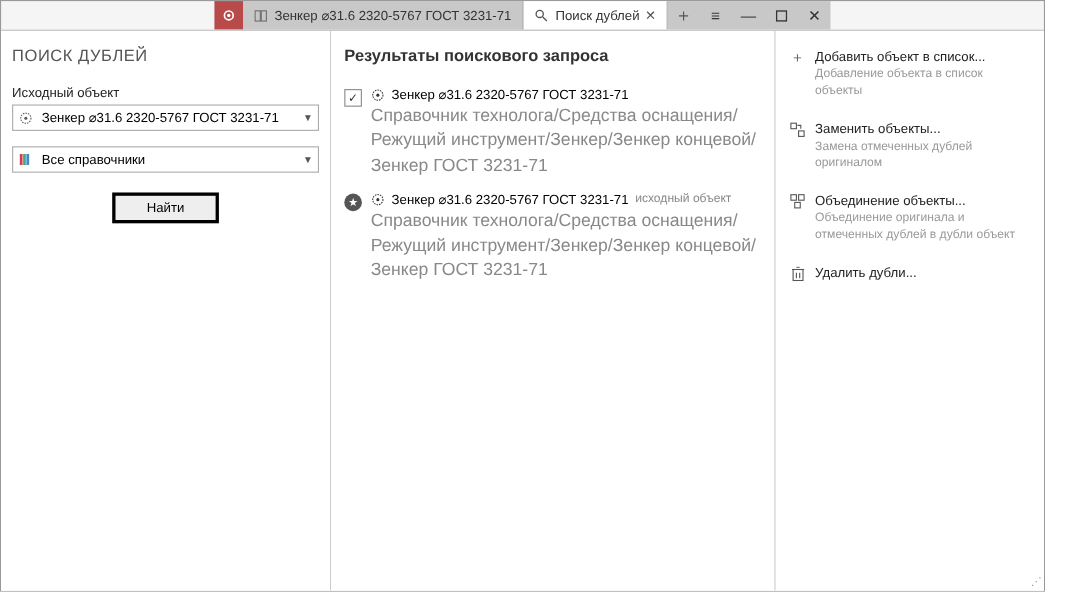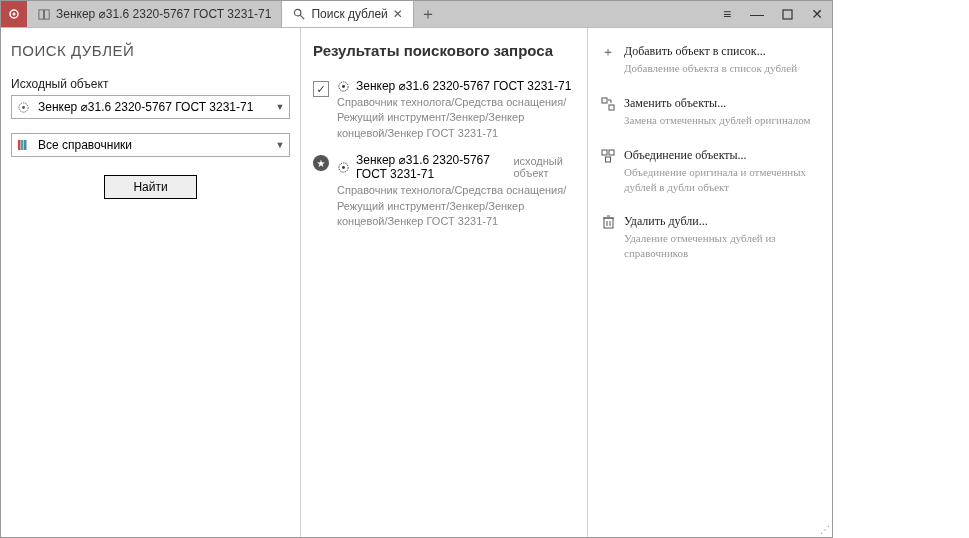--- a/index.html
+++ b/index.html
@@ -1,49 +1,49 @@
 <!DOCTYPE html>
 <html><head>
 <meta charset="utf-8">
 <style>
 * { box-sizing: border-box; margin: 0; padding: 0; }
 body { font-family: "Segoe UI", Tahoma, sans-serif; font-size: 12px; background: #fff; color: #333; }
-.window { width: 833px; height: 538px; border: 1px solid #999; display: flex; flex-direction: column; background: #f5f5f5; position: relative; }
+.window { width: 950px; height: 538px; border: 1px solid #999; display: flex; flex-direction: column; background: #f5f5f5; position: relative; align-items: center; }
 .titlebar { height: 26px; background: #c8c8c8; display: flex; align-items: stretch; }
 .app-icon { width: 26px; display: flex; align-items: center; justify-content: center; background: #b84a4a; color: #fff; font-weight: bold; font-size: 11px; }
 .tabs { display: flex; flex: 1; }
 .tab { display: flex; align-items: center; padding: 0 10px; gap: 5px; border-right: 1px solid #aaa; background: #c8c8c8; cursor: pointer; font-size: 12px; color: #333; }
 .tab.active { background: #fff; }
 .tab-icon { width: 14px; height: 14px; display: inline-flex; align-items: center; justify-content: center; }
 .tab-close { font-size: 12px; color: #555; cursor: pointer; }
 .tab-new { width: 28px; display: flex; align-items: center; justify-content: center; font-size: 16px; color: #555; cursor: pointer; }
 .winctrls { display: flex; align-items: center; }
 .winctrl { width: 30px; display: flex; align-items: center; justify-content: center; font-size: 14px; color: #333; cursor: pointer; }
 .content { flex: 1; display: flex; background: #fff; border-top: 1px solid #bbb; overflow: hidden; }
 .left { width: 300px; border-right: 1px solid #ccc; padding: 14px 10px; background: #fff; }
 .left h1 { font-size: 15px; font-weight: 400; color: #555; letter-spacing: 0.5px; margin-bottom: 18px; }
 .field-label { font-size: 12px; color: #222; margin-bottom: 4px; }
 .field-row { display: flex; align-items: center; border: 1px solid #aaa; background: #fff; height: 24px; margin-bottom: 14px; }
 .field-icon { width: 22px; display: flex; align-items: center; justify-content: center; }
 .field-row input { flex: 1; border: none; outline: none; font-size: 12px; padding: 0 4px; background: transparent; }
 .field-dd { width: 18px; text-align: center; color: #555; cursor: pointer; font-size: 9px; }
-.find-btn { display: block; margin: 18px auto 0; padding: 4px 28px; border: 1px solid #000000; background: #eee; cursor: pointer; font-size: 12px; }
+.find-btn { display: block; margin: 18px auto 0; padding: 4px 28px; border: 3px solid #000000; background: #eee; cursor: pointer; font-size: 12px; }
 .center { flex: 1; padding: 14px 8px; background: #fff; overflow-y: auto; }
 .center h2 { font-size: 15px; font-weight: 700; color: #333; margin-bottom: 14px; padding-left: 4px; }
 .result { display: flex; align-items: flex-start; gap: 8px; padding: 6px 4px; }
 .result-check { width: 16px; height: 16px; border: 1px solid #888; display: flex; align-items: center; justify-content: center; font-size: 11px; color: #333; margin-top: 2px; flex-shrink: 0; }
 .result-star { width: 16px; height: 16px; border-radius: 50%; background: #555; color: #fff; display: flex; align-items: center; justify-content: center; font-size: 10px; margin-top: 2px; flex-shrink: 0; }
 .result-body { flex: 1; }
 .result-title { display: flex; align-items: center; gap: 6px; font-size: 12px; color: #000; }
 .result-title .suffix { color: #888; font-size: 11px; }
-.result-path { font-size: 11px; color: #888; line-height: 1.4; margin-top: 2px; }
+.result-path { font-size: 16px; color: #888; line-height: 1.4; margin-top: 2px; }
 .right { width: 245px; border-left: 1px solid #ccc; padding: 10px 10px; background: #fff; }
 .action { display: flex; gap: 8px; padding: 6px 2px 14px; }
 .action-icon { width: 16px; height: 16px; flex-shrink: 0; display: flex; align-items: center; justify-content: center; color: #555; font-size: 13px; }
-.action-body { flex: 1; font-family: Liberation Serif, serif; }
+.action-body { flex: 1; }
 .action-title { font-size: 12px; color: #222; cursor: pointer; }
 .action-desc { font-size: 11px; color: #999; margin-top: 2px; line-height: 1.35; }
 .resize-grip { position: absolute; right: 2px; bottom: 2px; font-size: 10px; color: #999; cursor: nwse-resize; }
 svg { display: block; }
 </style>
 </head>
 <body>
 
 <div class="window">
 
@@ -155,21 +155,21 @@
           <div class="result-path">Справочник технолога/Средства оснащения/Режущий инструмент/Зенкер/Зенкер концевой/Зенкер ГОСТ 3231-71</div>
         </div>
       </div>
     </div>
 
     <div class="right">
       <div class="action">
         <div class="action-icon">＋</div>
         <div class="action-body">
           <div class="action-title">Добавить объект в список...</div>
-          <div class="action-desc">Добавление объекта в список дублей</div>
+          <div class="action-desc">Добавление объекта в список объекты</div>
         </div>
       </div>
       <div class="action">
         <div class="action-icon">
           <svg width="14" height="14" viewBox="0 0 14 14">
               <rect x="1" y="1" width="5" height="5" fill="none" stroke="#555"></rect>
               <rect x="8" y="8" width="5" height="5" fill="none" stroke="#555"></rect>
               <path d="M7 3 L10 3 L10 6" fill="none" stroke="#555"></path>
             </svg>
         </div>
@@ -196,21 +196,20 @@
           <svg width="13" height="14" viewBox="0 0 13 14">
               <rect x="2" y="3" width="9" height="10" fill="none" stroke="#555"></rect>
               <line x1="1" y1="3" x2="12" y2="3" stroke="#555"></line>
               <line x1="5" y1="1" x2="8" y2="1" stroke="#555"></line>
               <line x1="5" y1="6" x2="5" y2="11" stroke="#555"></line>
               <line x1="8" y1="6" x2="8" y2="11" stroke="#555"></line>
             </svg>
         </div>
         <div class="action-body">
           <div class="action-title">Удалить дубли...</div>
-          <div class="action-desc">Удаление отмеченных дублей из справочников</div>
         </div>
       </div>
     </div>
 
   </div>
 
   <div class="resize-grip">⋰</div>
 </div>
 
 </body></html>

